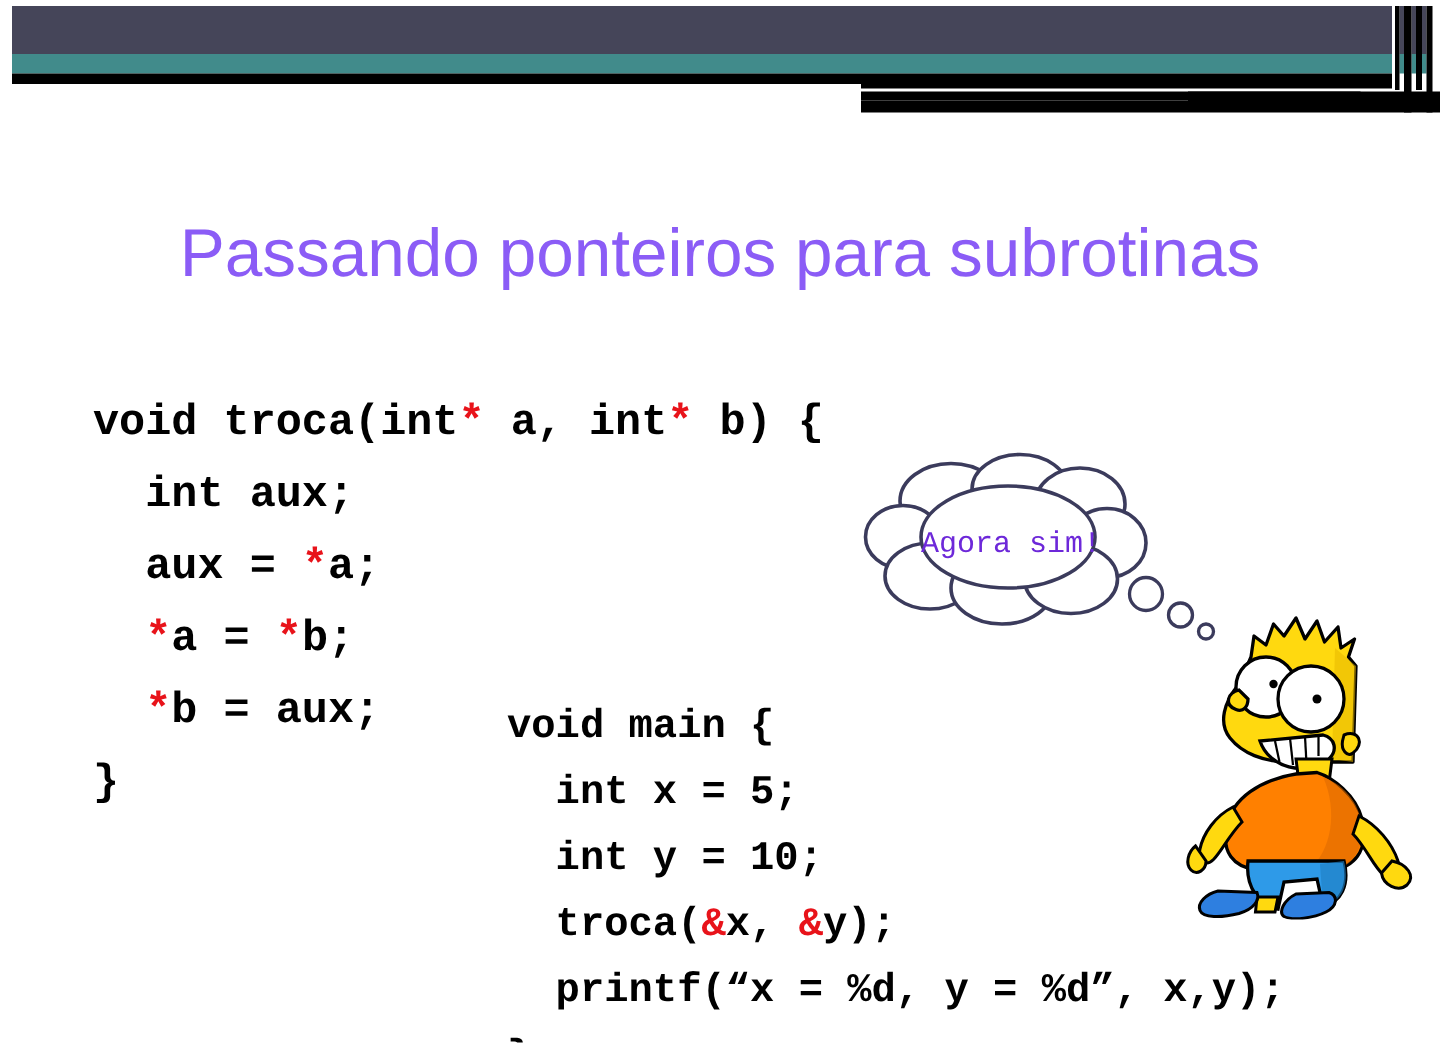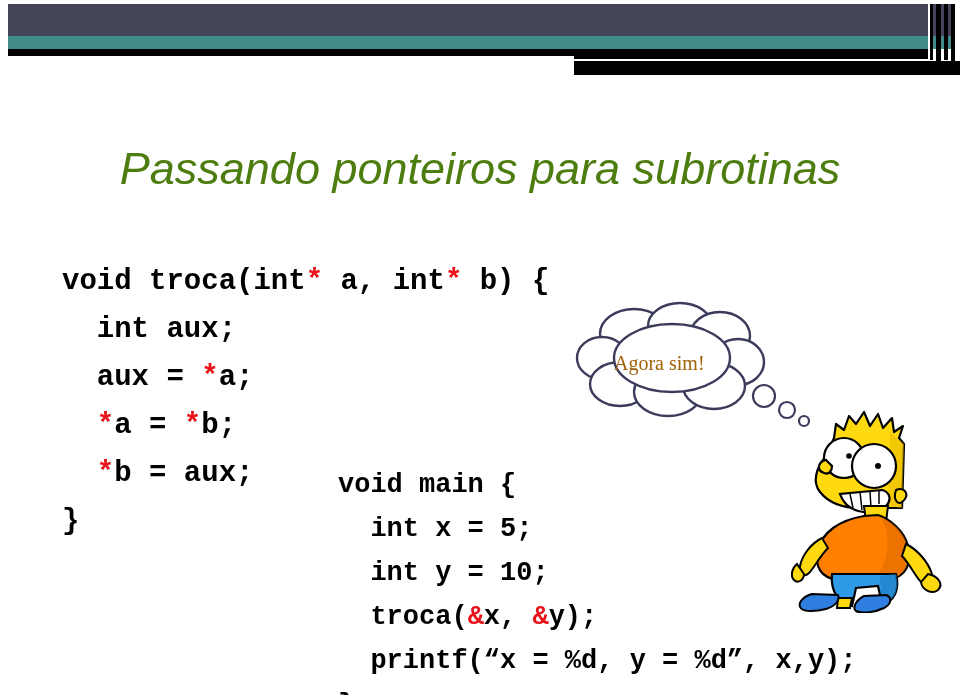--- a/index.html
+++ b/index.html
@@ -61,24 +61,23 @@
   
   #page-title {
     position: absolute;
     left: 0;
     top: 143px;
     width: 960px;
     text-align: center;
     font-family: "Liberation Sans", sans-serif;
     font-size: 45px;
     font-weight: 400;
-    color: #4d7c0f;
+    color: #8b5cf6;
     letter-spacing: 0px;
     white-space: nowrap;
-    font-style: italic;
   }
 
   
   .code-block {
     position: absolute;
     font-family: "Liberation Mono", "DejaVu Sans Mono", monospace;
     font-weight: bold;
     color: #000000;
     white-space: pre;
     margin-top: 20px;
@@ -103,23 +102,23 @@
     position: absolute;
     left: 572px;
     top: 300px;
     width: 240px;
     height: 128px;
   }
   #thought-bubble-text {
     position: absolute;
     left: 42px;
     top: 52px;
-    font-family: Liberation Serif, serif;
+    font-family: Liberation Mono, monospace;
     font-size: 20px;
-    color: #a16207;
+    color: #6d28d9;
     white-space: nowrap;
   }
 
   
   #bart-character {
     position: absolute;
     left: 782px;
     top: 398px;
     width: 175px;
     height: 215px;

